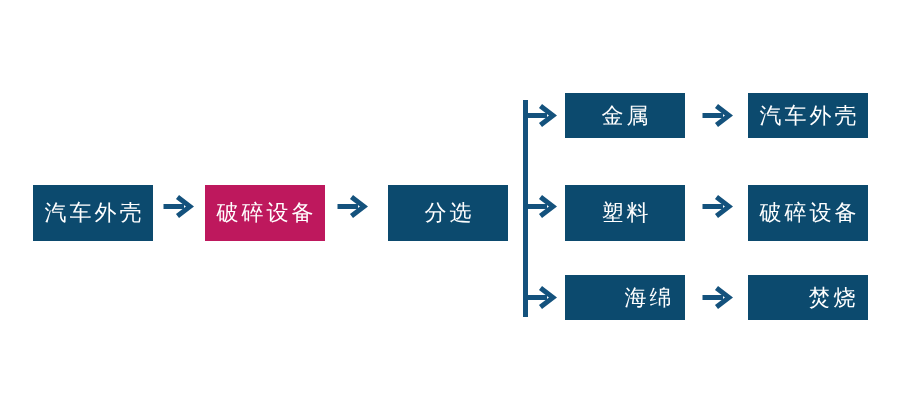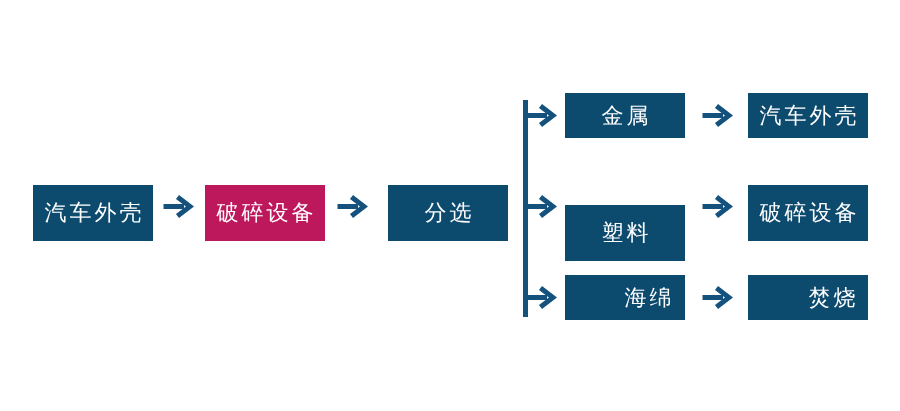--- a/index.html
+++ b/index.html
@@ -78,21 +78,21 @@
   <svg class="arrow" style="left:701px; top:103px;" viewBox="0 0 32 25">
     <line x1="1.5" y1="12.5" x2="22" y2="12.5" stroke="#14527d" stroke-width="5"></line>
     <polyline points="15.5,3 28,12.5 15.5,22" fill="none" stroke="#14527d" stroke-width="5"></polyline>
   </svg>
   <div class="node blue row-top" style="left:748px;">汽车外壳</div>
 
   <svg class="arrow" style="left:525px; top:194px;" viewBox="0 0 32 25">
     <line x1="1.5" y1="12.5" x2="22" y2="12.5" stroke="#14527d" stroke-width="5"></line>
     <polyline points="15.5,3 28,12.5 15.5,22" fill="none" stroke="#14527d" stroke-width="5"></polyline>
   </svg>
-  <div class="node blue row-mid" style="left:565px;margin-top:20px;">塑料</div>
+  <div class="node blue row-mid" style="left:565px;">塑料</div>
   <svg class="arrow" style="left:701px; top:194px;" viewBox="0 0 32 25">
     <line x1="1.5" y1="12.5" x2="22" y2="12.5" stroke="#14527d" stroke-width="5"></line>
     <polyline points="15.5,3 28,12.5 15.5,22" fill="none" stroke="#14527d" stroke-width="5"></polyline>
   </svg>
   <div class="node blue row-mid" style="left:748px;">破碎设备</div>
 
   <svg class="arrow" style="left:525px; top:285px;" viewBox="0 0 32 25">
     <line x1="1.5" y1="12.5" x2="22" y2="12.5" stroke="#14527d" stroke-width="5"></line>
     <polyline points="15.5,3 28,12.5 15.5,22" fill="none" stroke="#14527d" stroke-width="5"></polyline>
   </svg>

